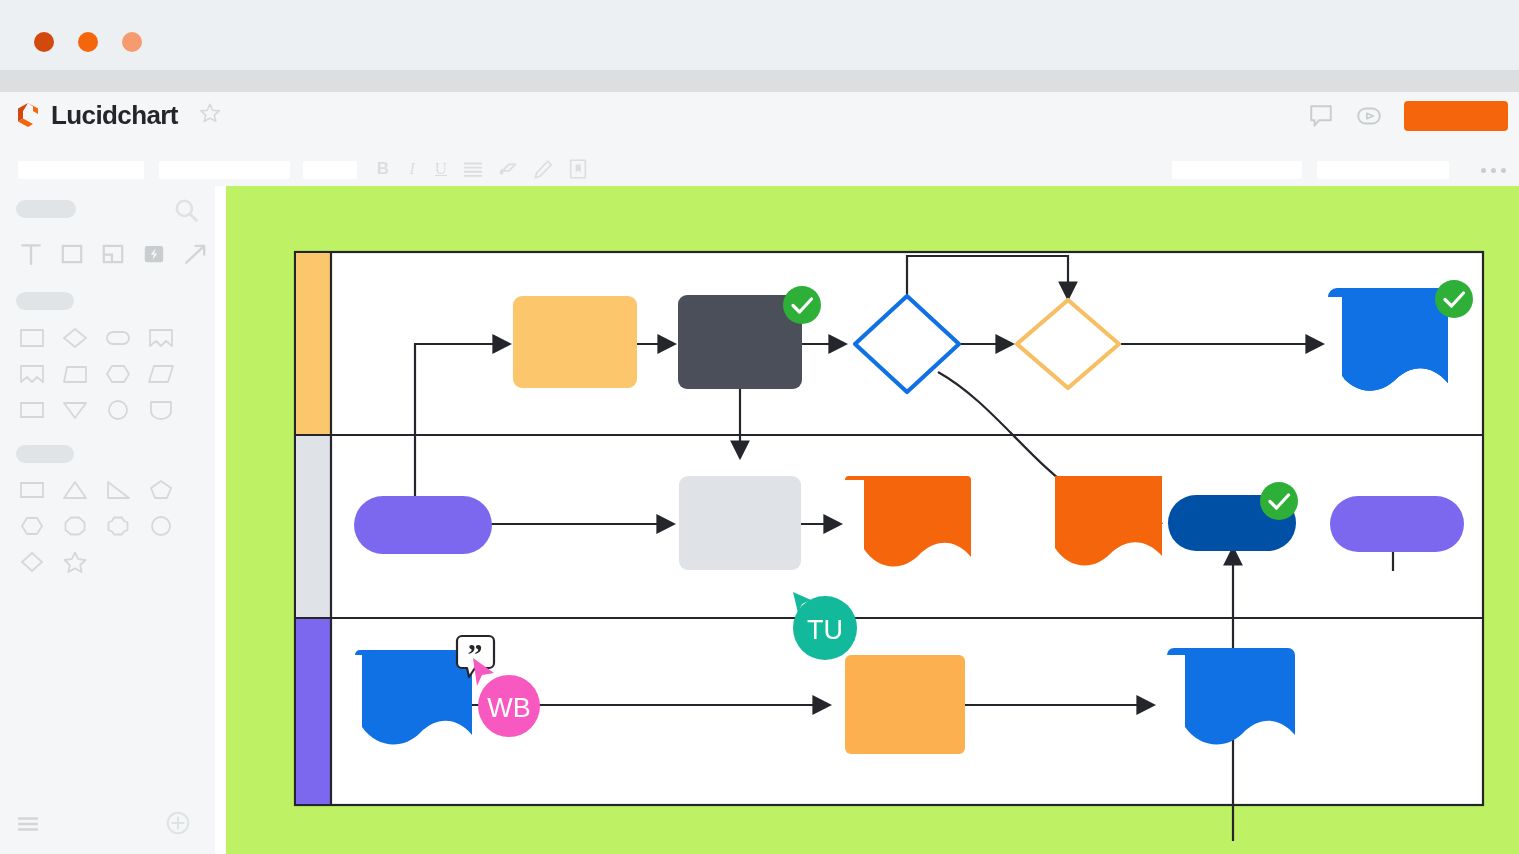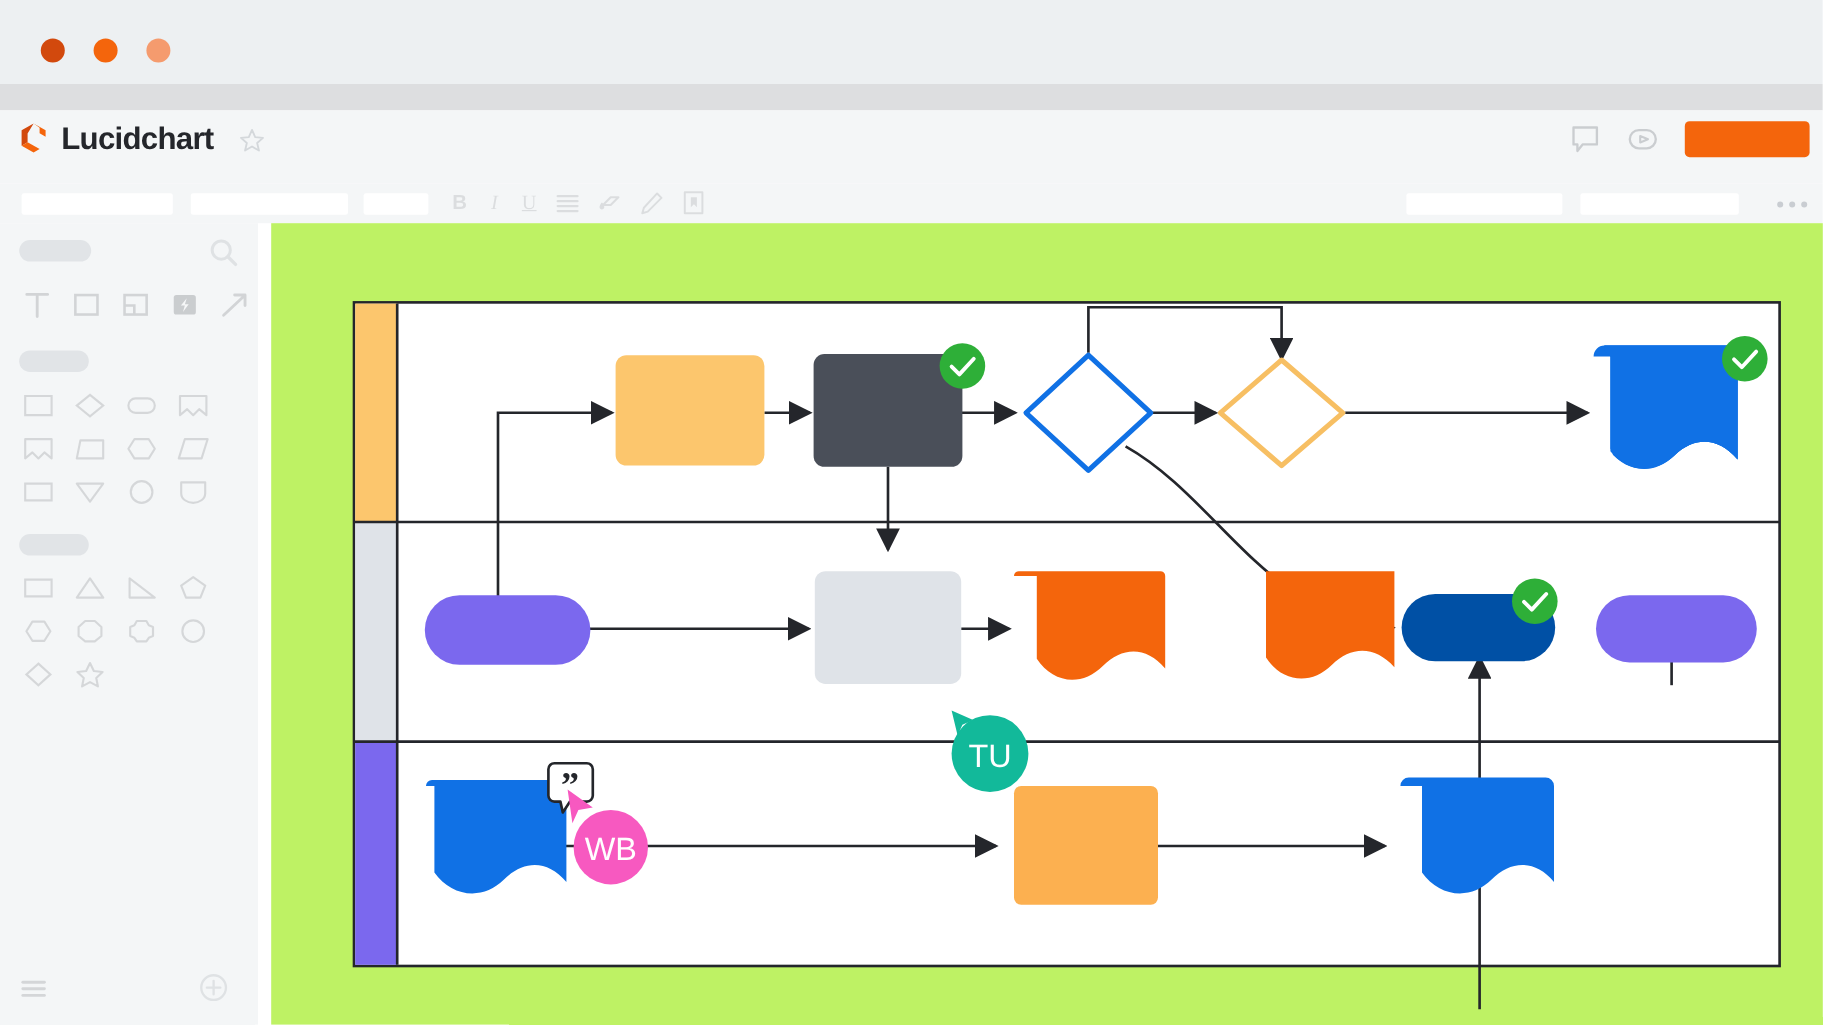--- a/index.html
+++ b/index.html
@@ -26,21 +26,21 @@
     background: #dddee0;
   }
 
   
   .header {
     position: absolute; left: 0; top: 92px; width: 1519px; height: 61px;
     background: #f4f6f7;
   }
   .logo-wrap {
     position: absolute; left: 16px; top: 10px;
-    display: flex; align-items: flex-end; gap: 11px;
+    display: flex; align-items: flex-start; gap: 11px;
   }
   .logo-mark { width: 24px; height: 26px; display: block; }
   .logo-text {
     font-size: 26px; font-weight: bold; color: #24262b;
     letter-spacing: -0.6px; line-height: 26px;
   }
   .star-icon { width: 22px; height: 22px; margin-left: 10px; opacity: .35; }
 
   .header-right {
     position: absolute; right: 11px; top: 9px;

